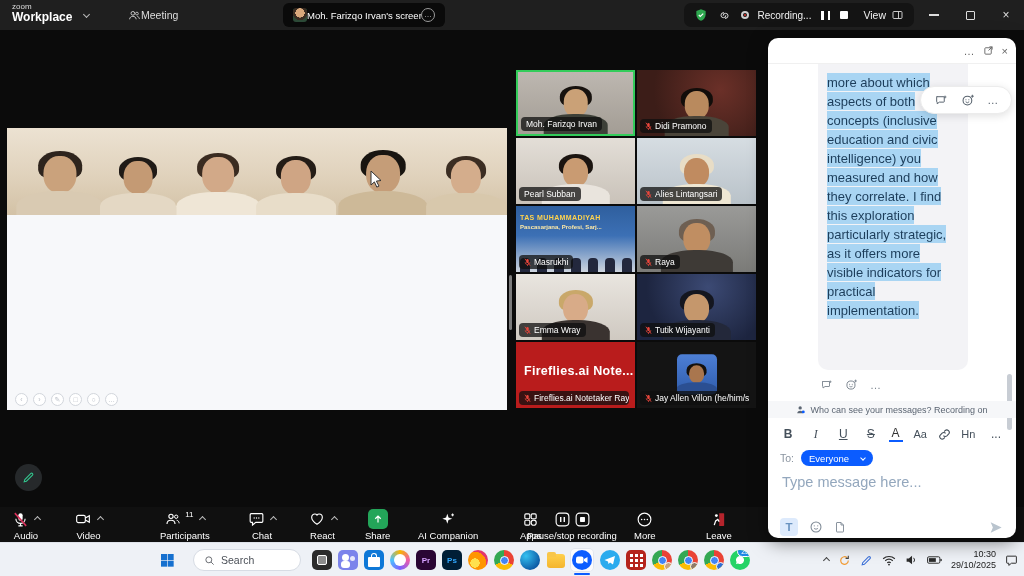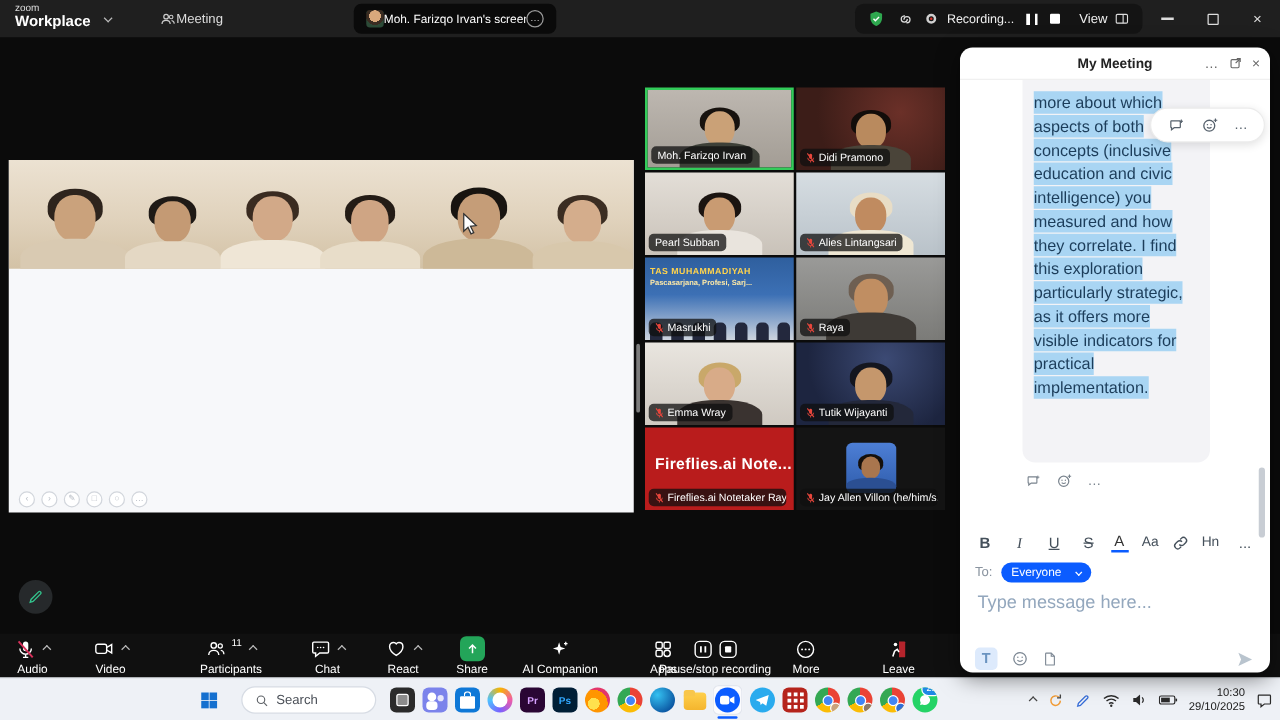--- a/index.html
+++ b/index.html
@@ -503,21 +503,20 @@
             <circle cx="9" cy="6.5" r="2" fill="#fff"></circle>
             <path d="M6 20l2-6 3-2 2 3" stroke="#fff" stroke-width="1.8" fill="none"></path>
           </svg>
       </span>
       <span class="lbl">Leave</span>
     </div>
   </div>
 
   <div class="chat">
     <div class="chat-head">
-      <div class="chat-title">My Meeting</div>
       <div class="chat-head-icons">
         <span>…</span>
         <svg width="11" height="11" viewBox="0 0 24 24">
             <rect x="4" y="6" width="14" height="14" rx="2" fill="none" stroke="#666" stroke-width="2"></rect>
             <path d="M14 4h6v6M20 4l-8 8" fill="none" stroke="#666" stroke-width="2"></path>
           </svg>
         <span>×</span>
       </div>
     </div>
 
@@ -550,20 +549,28 @@
           <circle cx="8.5" cy="11.5" r="1" fill="#7a848e"></circle>
           <circle cx="13.5" cy="11.5" r="1" fill="#7a848e"></circle>
           <path d="M8 15a4 4 0 0 0 6 0" fill="none" stroke="#7a848e" stroke-width="1.6"></path>
           <path d="M19.5 3v5M17 5.5h5" stroke="#7a848e" stroke-width="1.6"></path>
         </svg>
       <span style="font-size:11px;">…</span>
     </div>
 
     <div class="chat-scroll"></div>
 
+    <div class="notice">
+      <svg width="10" height="10" viewBox="0 0 24 24">
+          <circle cx="10" cy="7" r="4" fill="#5b6572"></circle>
+          <path d="M3 20c0-4 3-6.5 7-6.5s7 2.5 7 6.5" fill="#5b6572"></path>
+          <circle cx="17.5" cy="16.5" r="3.5" fill="#0b5cff"></circle>
+        </svg>
+      <span>Who can see your messages? Recording on</span>
+    </div>
 
     <div class="fmtbar">
       <span class="fmt b">B</span>
       <span class="fmt i">I</span>
       <span class="fmt u">U</span>
       <span class="fmt s">S</span>
       <span class="fmt a">A</span>
       <span class="fmt" style="font-size:11px;">Aa</span>
       <svg width="13" height="13" viewBox="0 0 24 24">
           <path d="M10 14a4.5 4.5 0 0 0 6.4.4l3-3a4.5 4.5 0 0 0-6.4-6.4l-1.7 1.7" fill="none" stroke="#45505b" stroke-width="2"></path>

